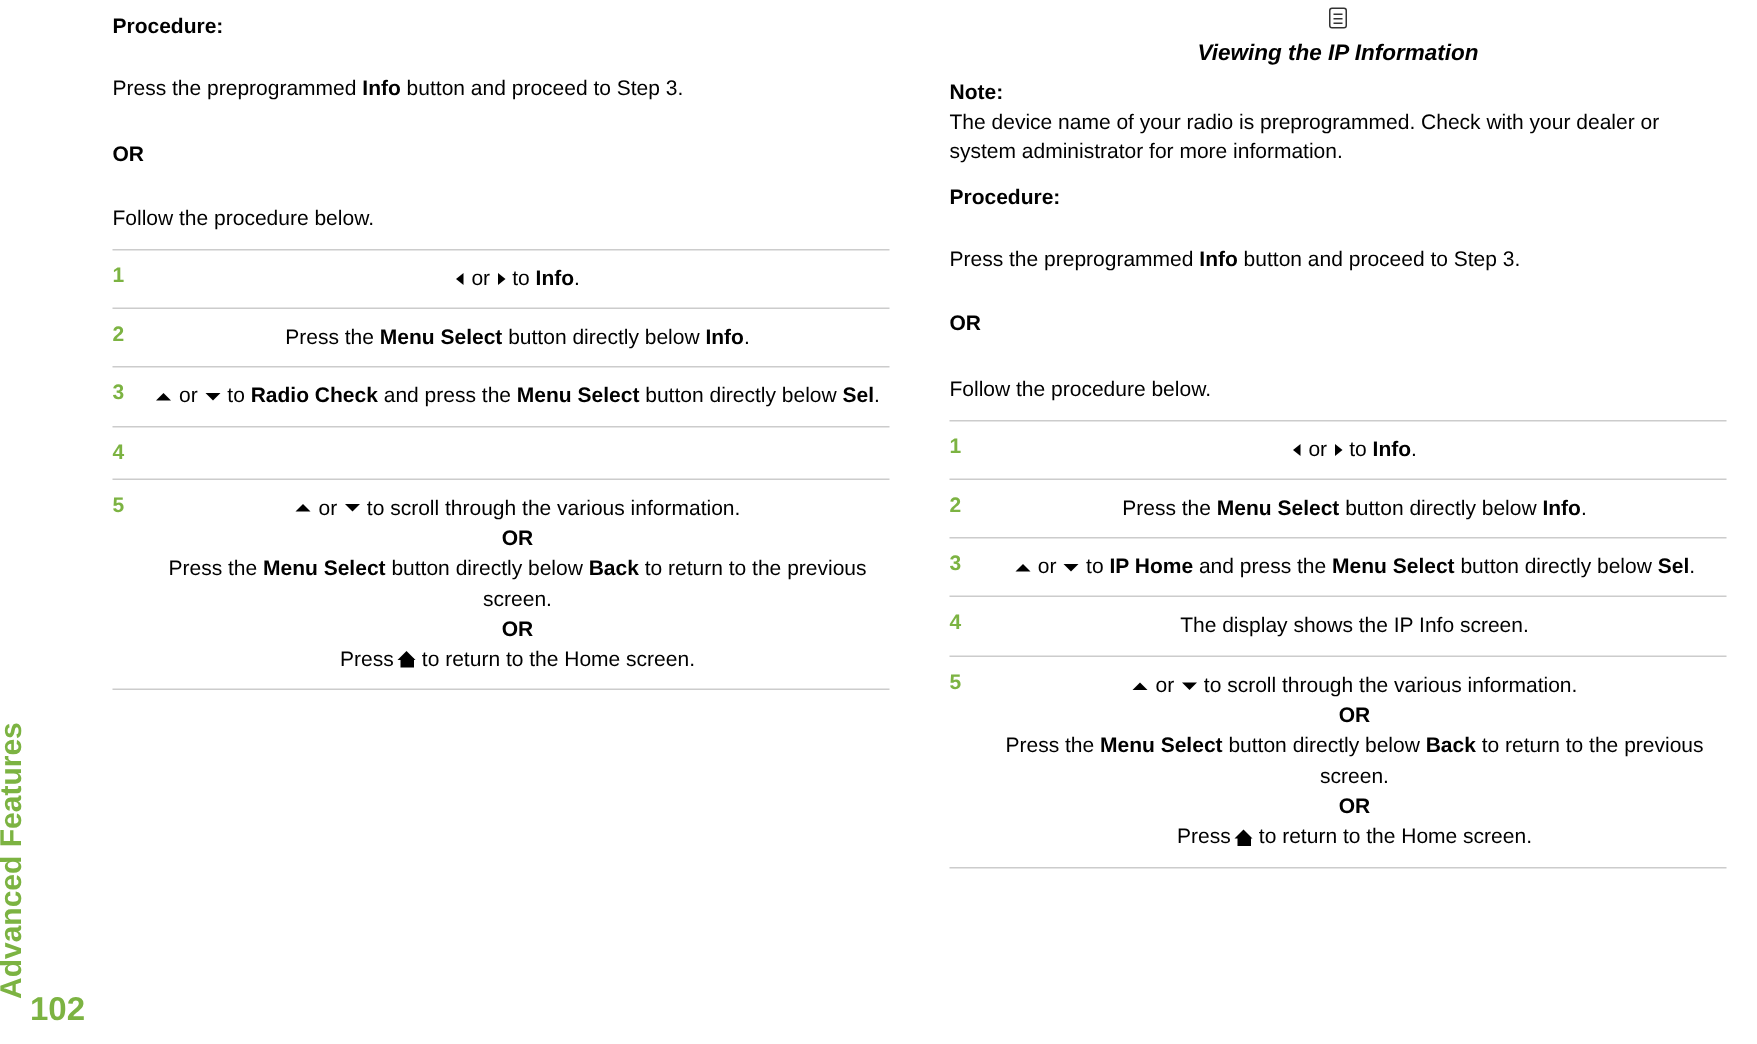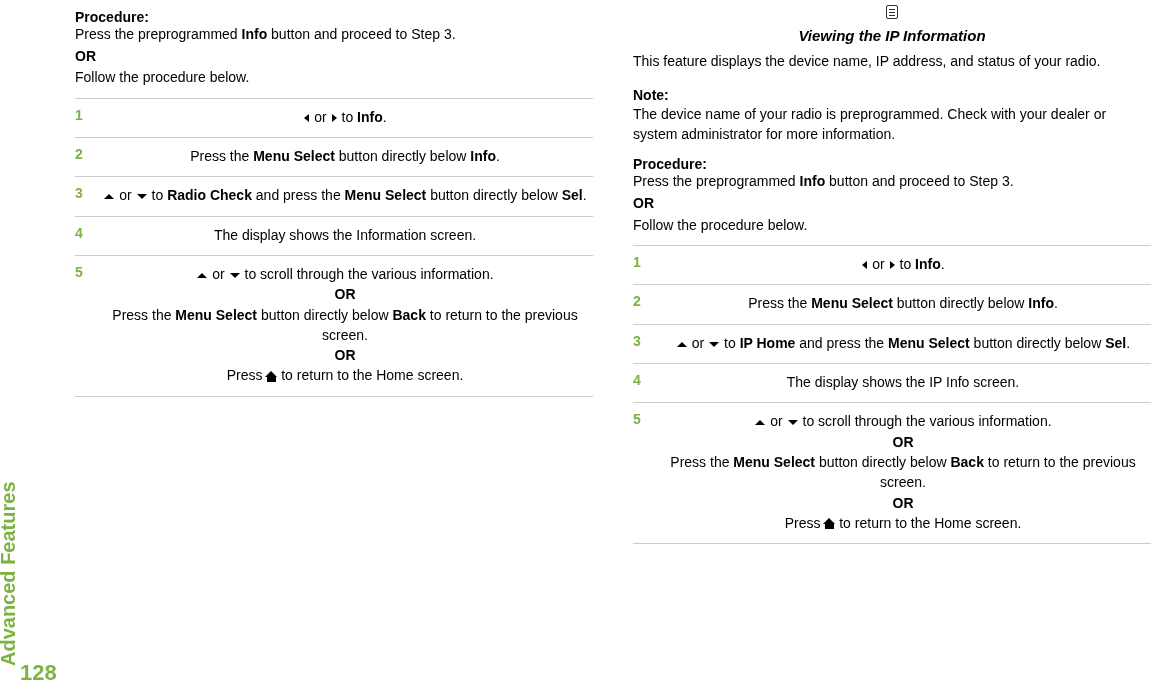--- a/index.html
+++ b/index.html
@@ -78,20 +78,21 @@
     }
     .proc-label {
       font-weight: bold;
       font-size: 14px;
       margin-top: 4px;
     }
     .proc-text {
       font-size: 14px;
       line-height: 1.4;
       margin-bottom: 2px;
+      margin-top: 24px;
     }
     .or-text {
       font-weight: bold;
     }
     .step-list {
       margin-top: 10px;
     }
     .step {
       display: flex;
       padding: 8px 0 10px 0;
@@ -192,21 +193,21 @@
       flex-shrink: 0;
     }
     .note-body {
       flex: 1;
     }
   </style>
 </head>
 <body>
 
 <div class="sidebar">Advanced Features</div>
-<div class="page-number">128</div>
+<div class="page-number">102</div>
 
 <div class="content">
 
   <div class="column">
     <div class="proc-label">Procedure:</div>
     <div class="proc-text">
       <span>Press the preprogrammed </span><span class="bold">Info</span><span> button and proceed to Step 3.</span>
     </div>
     <div class="proc-text or-text">OR</div>
     <div class="proc-text">Follow the procedure below.</div>
@@ -228,42 +229,40 @@
 
       <div class="step">
         <div class="step-num">3</div>
         <div class="step-body">
           <span class="arrow arrow-up"></span><span> or </span><span class="arrow arrow-down"></span><span> to </span><span class="ui-label">Radio Check</span><span> and press the </span><span class="bold">Menu Select</span><span> button directly below </span><span class="ui-label">Sel</span><span>.</span>
         </div>
       </div>
 
       <div class="step">
         <div class="step-num">4</div>
-        <div class="step-body">The display shows the Information screen.</div>
       </div>
 
       <div class="step">
         <div class="step-num">5</div>
         <div class="step-body">
           <span class="arrow arrow-up"></span><span> or </span><span class="arrow arrow-down"></span><span> to scroll through the various information.</span><br>
           <span class="bold">OR</span><br>
           <span>Press the </span><span class="bold">Menu Select</span><span> button directly below </span><span class="ui-label">Back</span><span> to return to the previous screen.</span><br>
           <span class="bold">OR</span><br>
           <span>Press </span><span class="home-icon"></span><span> to return to the Home screen.</span>
         </div>
       </div>
     </div>
   </div>
 
   <div class="column">
     <div class="section-heading">
       <span class="doc-icon"></span>
       <span>Viewing the IP Information</span>
     </div>
-    <div class="intro-text">This feature displays the device name, IP address, and status of your radio.</div>
 
     <div class="note-block">
       <div class="note-label">Note:</div>
       <div class="note-body">The device name of your radio is preprogrammed. Check with your dealer or system administrator for more information.</div>
     </div>
 
     <div class="proc-label">Procedure:</div>
     <div class="proc-text">
       <span>Press the preprogrammed </span><span class="bold">Info</span><span> button and proceed to Step 3.</span>
     </div>

